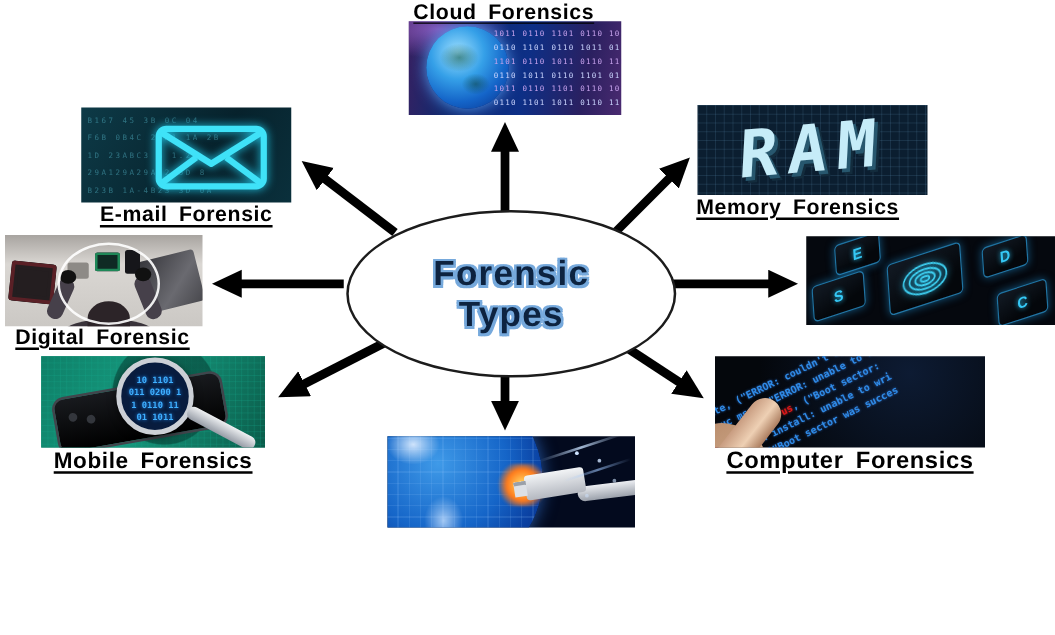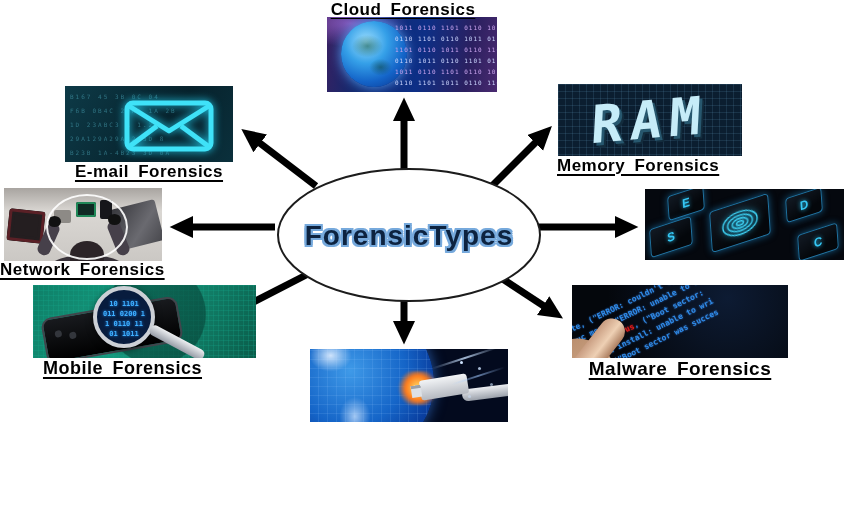--- a/index.html
+++ b/index.html
@@ -3,21 +3,21 @@
 <meta charset="utf-8">
 <style>
   html,body{margin:0;padding:0;background:#fff;}
   #canvas{position:relative;width:844px;height:508px;background:#fff;overflow:hidden;
           font-family:"Liberation Sans",sans-serif;}
   
   .arrows{position:absolute;left:0;top:0;z-index:1;pointer-events:none;}
   
   .ellipse{position:absolute;left:277px;top:168px;width:260px;height:130px;z-index:2;
            background:#fff;border:2px solid #1c1c1c;border-radius:50%;
-           display:flex;align-items:center;justify-content:center;}
+           display:flex;flex-direction:column;align-items:center;justify-content:center;}
   .ellipse .t{font-weight:bold;font-size:28px;line-height:33px;letter-spacing:1px;color:#0d2340;
       text-shadow:-2px -2px 0 #76a9dc,2px -2px 0 #76a9dc,-2px 2px 0 #76a9dc,2px 2px 0 #76a9dc,
                   -2px 0 0 #76a9dc,2px 0 0 #76a9dc,0 -2px 0 #76a9dc,0 2px 0 #76a9dc;}
   
   .nlabel{position:absolute;z-index:3;font-weight:bold;font-size:17px;color:#000;text-align:center;
           letter-spacing:.5px;word-spacing:4px;text-decoration:underline;
           text-decoration-thickness:2px;text-underline-offset:3px;white-space:nowrap;}
   .lbl-cloud{left:317px;top:0;width:172px;text-decoration:underline;}
   .lbl-email{left:66px;top:162px;width:166px;}
   .lbl-memory{left:557px;top:156px;width:186px;text-align:left;}
@@ -129,21 +129,21 @@
     background:linear-gradient(90deg,transparent,rgba(160,200,255,.6),transparent);}
   .nw-dots{position:absolute;left:150px;top:12px;width:3px;height:3px;border-radius:50%;background:#cfe4ff;
     box-shadow:18px 6px 0 rgba(207,228,255,.8),30px 22px 0 rgba(207,228,255,.6),8px 34px 0 rgba(207,228,255,.5);}
   
   .sc-mobile{left:33px;top:285px;width:179px;height:73px;
     background-color:#0e7a62;
     background-image:radial-gradient(circle at 55% 40%,rgba(5,60,50,.55) 38%,transparent 39%),
       linear-gradient(rgba(20,170,140,.25) 1px,transparent 1px),
       linear-gradient(90deg,rgba(20,170,140,.25) 1px,transparent 1px),
       linear-gradient(115deg,#0e8068,#17997e 45%,#0a5c4a);
-    background-size:auto,5px 5px,5px 5px,auto;padding-left:44px;}
+    background-size:auto,5px 5px,5px 5px,auto;}
   .mb-phone{position:absolute;left:10px;top:22px;width:134px;height:42px;border-radius:10px;
     background:linear-gradient(#181a1e,#000);border:2px solid #41454c;transform:rotate(-10deg);}
   .mb-phone::before{content:"";position:absolute;left:10px;top:12px;width:7px;height:7px;border-radius:50%;
     background:#33363c;box-shadow:14px 4px 0 #33363c;}
   .mb-mag{position:absolute;left:60px;top:1px;width:62px;height:62px;border-radius:50%;
     background:#081c3e;border:4px solid #ccd0d6;box-shadow:0 2px 7px rgba(0,0,0,.55);
     overflow:hidden;text-align:center;padding-top:9px;box-sizing:border-box;
     font-family:"DejaVu Sans Mono",monospace;font-weight:bold;font-size:7px;line-height:10px;
     color:#3fb0ff;text-shadow:0 0 3px #2090ff;}
   .mb-mag span{display:block;}
@@ -200,42 +200,42 @@
     </div>
     <svg class="email-env" width="92" height="54" viewBox="0 0 92 54">
       <g fill="none" stroke="#3fe2f8" stroke-width="5" stroke-linejoin="round">
         <rect x="4" y="4" width="84" height="46" rx="6"></rect>
         <path d="M6,7 L46,32 L86,7"></path>
         <path d="M7,47 L34,27"></path>
         <path d="M85,47 L58,27"></path>
       </g>
     </svg>
   </div>
-  <div class="nlabel lbl-email">E-mail Forensics</div>
+  <div class="nlabel lbl-email">E-mail Forensic</div>
 
   <div class="scene sc-memory">
     <div class="ram-text">RAM</div>
   </div>
   <div class="nlabel lbl-memory">Memory Forensics</div>
 
   <div class="scene sc-digital">
     <div class="dg-toolkit"></div>
     <div class="dg-laptop"></div>
     <div class="dg-dev-green"></div>
     <div class="dg-dev-phone"></div>
     <div class="dg-dev-gray"></div>
     <div class="dg-arm-left"></div>
     <div class="dg-arm-right"></div>
     <div class="dg-glove-left"></div>
     <div class="dg-glove-right"></div>
     <div class="dg-shoulders"></div>
     <div class="dg-head"></div>
     <div class="dg-ring"></div>
   </div>
-  <div class="nlabel lbl-digital">Network Forensics</div>
+  <div class="nlabel lbl-digital">Digital Forensic</div>
 
   <div class="scene sc-computer">
     <div class="kb-key key-e">E</div>
     <div class="kb-key key-s">S</div>
     <div class="kb-key key-d">D</div>
     <div class="kb-key key-c">C</div>
     <div class="kb-key key-center">
       <svg width="46" height="30" viewBox="0 0 46 30">
         <g fill="none" stroke="#3fd4f6" stroke-width="1.4">
           <ellipse cx="23" cy="15" rx="18" ry="11"></ellipse>
@@ -252,21 +252,21 @@
       <div>write, ("ERROR: couldn't spe</div>
       <div>struc msg, ("ERROR: unable to re</div>
       <div><span class="mw-red">malicious virus</span><span>, ("Boot sector:</span></div>
       <div>dReg SCAN  install: unable to wri</div>
       <div>REQ STO ("Boot sector was succes</div>
       <div>REP O    : blnd</div>
     </div>
     <div class="mw-hand"></div>
     <div class="mw-finger"></div>
   </div>
-  <div class="nlabel lbl-malware">Malware Forensics</div>
+  <div class="nlabel lbl-malware">Computer Forensics</div>
 
   <div class="scene sc-network">
     <div class="nw-globe"></div>
     <div class="nw-glow"></div>
     <div class="nw-cable"></div>
     <div class="nw-plug"></div>
     <div class="nw-streak1"></div>
     <div class="nw-streak2"></div>
     <div class="nw-dots"></div>
   </div>

